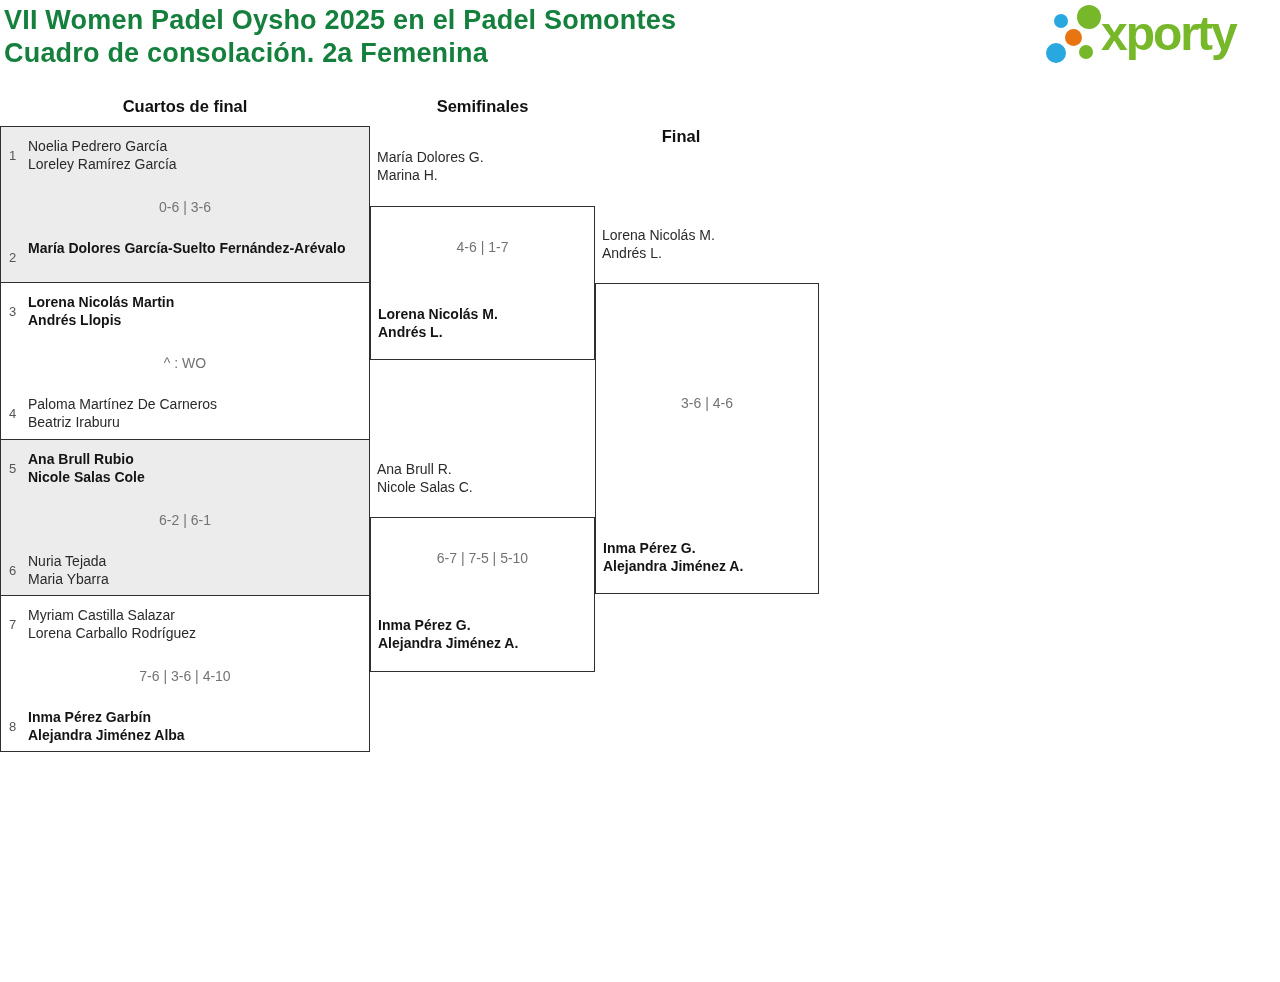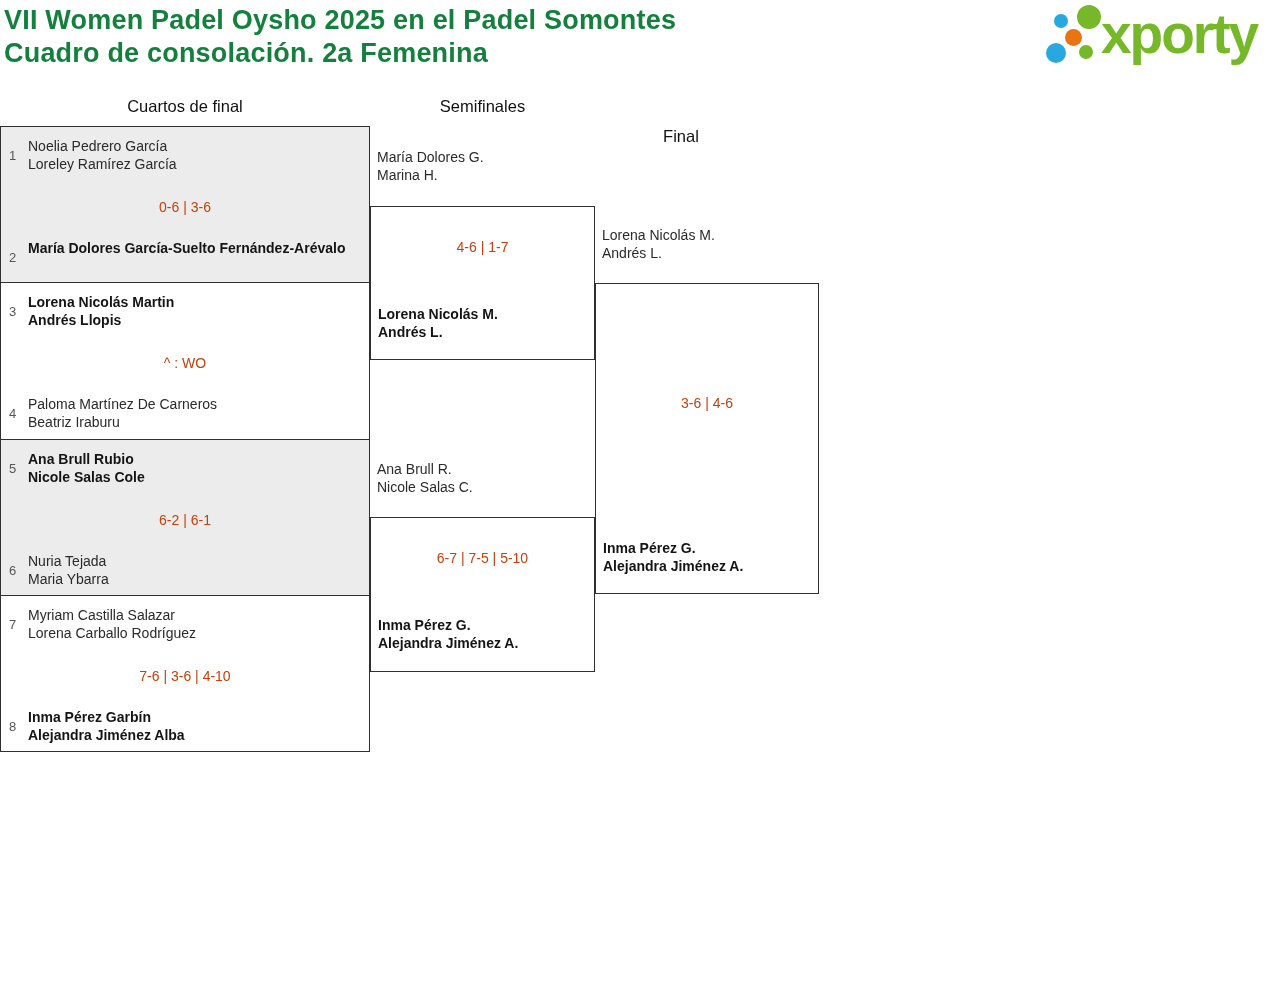--- a/index.html
+++ b/index.html
@@ -24,28 +24,28 @@
   
   .logo { right: 8px; top: 2px; width: 228px; height: 68px; }
   .logo .dot { position: absolute; border-radius: 50%; }
   .dot-green-lg  { left: 33px; top: 3px;  width: 24px; height: 24px; }
   .dot-blue-sm   { left: 10px; top: 12px; width: 14px; height: 14px; }
   .dot-orange    { left: 21px; top: 27px; width: 17px; height: 17px; }
   .dot-blue-lg   { left: 2px;  top: 41px; width: 20px; height: 20px; }
   .dot-green-sm  { left: 35px; top: 43px; width: 14px; height: 14px; }
   .wordmark {
     position: absolute; left: 57px; top: 6px;
-    font-size: 55px; font-weight: 800; letter-spacing: -2px;
+    font-size: 48px; font-weight: 800; letter-spacing: -2px;
     line-height: 52px;
   }
 
   
   .round-header {
     top: 96px;
-    font-size: 16.5px; font-weight: 400; color: #111;
+    font-size: 16.5px; font-weight: 700; color: #111;
     text-align: center; line-height: 20px;
   }
   .rh-qf { left: 0; width: 370px; }
   .rh-sf { left: 370px; width: 225px; }
   .rh-f  { left: 569px; width: 224px; margin-top: 30px; }
 
   
   .qf-col {
     left: 0; top: 126px; width: 370px; height: 626px;
     border: 1px solid #2f2f2f;
@@ -54,21 +54,21 @@
   }
   .qf-match { position: relative; flex: 1; }
   .qf-match + .qf-match { border-top: 1px solid #2f2f2f; }
   .qf-match.shaded { background: #ececec; }
 
   .team { font-size: 14px; line-height: 18px; color: #2a2a2a; }
   .team div { white-space: nowrap; }
   .team.winner { font-weight: 700; color: #141414; }
   .seed { font-size: 13px; line-height: 16px; color: #555; }
   .score {
-    font-size: 14px; line-height: 18px; color: #c2410c;
+    font-size: 14px; line-height: 18px; color: #737373;
     text-align: center; left: 0; right: 0;
   }
 
   .qf-team-top    { left: 27px; top: 10px; }
   .qf-seed-top    { left: 8px;  top: 21px; }
   .qf-score       { top: 71px; }
   .qf-team-bottom { left: 27px; top: 112px; }
   .qf-seed-bottom { left: 8px;  top: 123px; }
 
   

